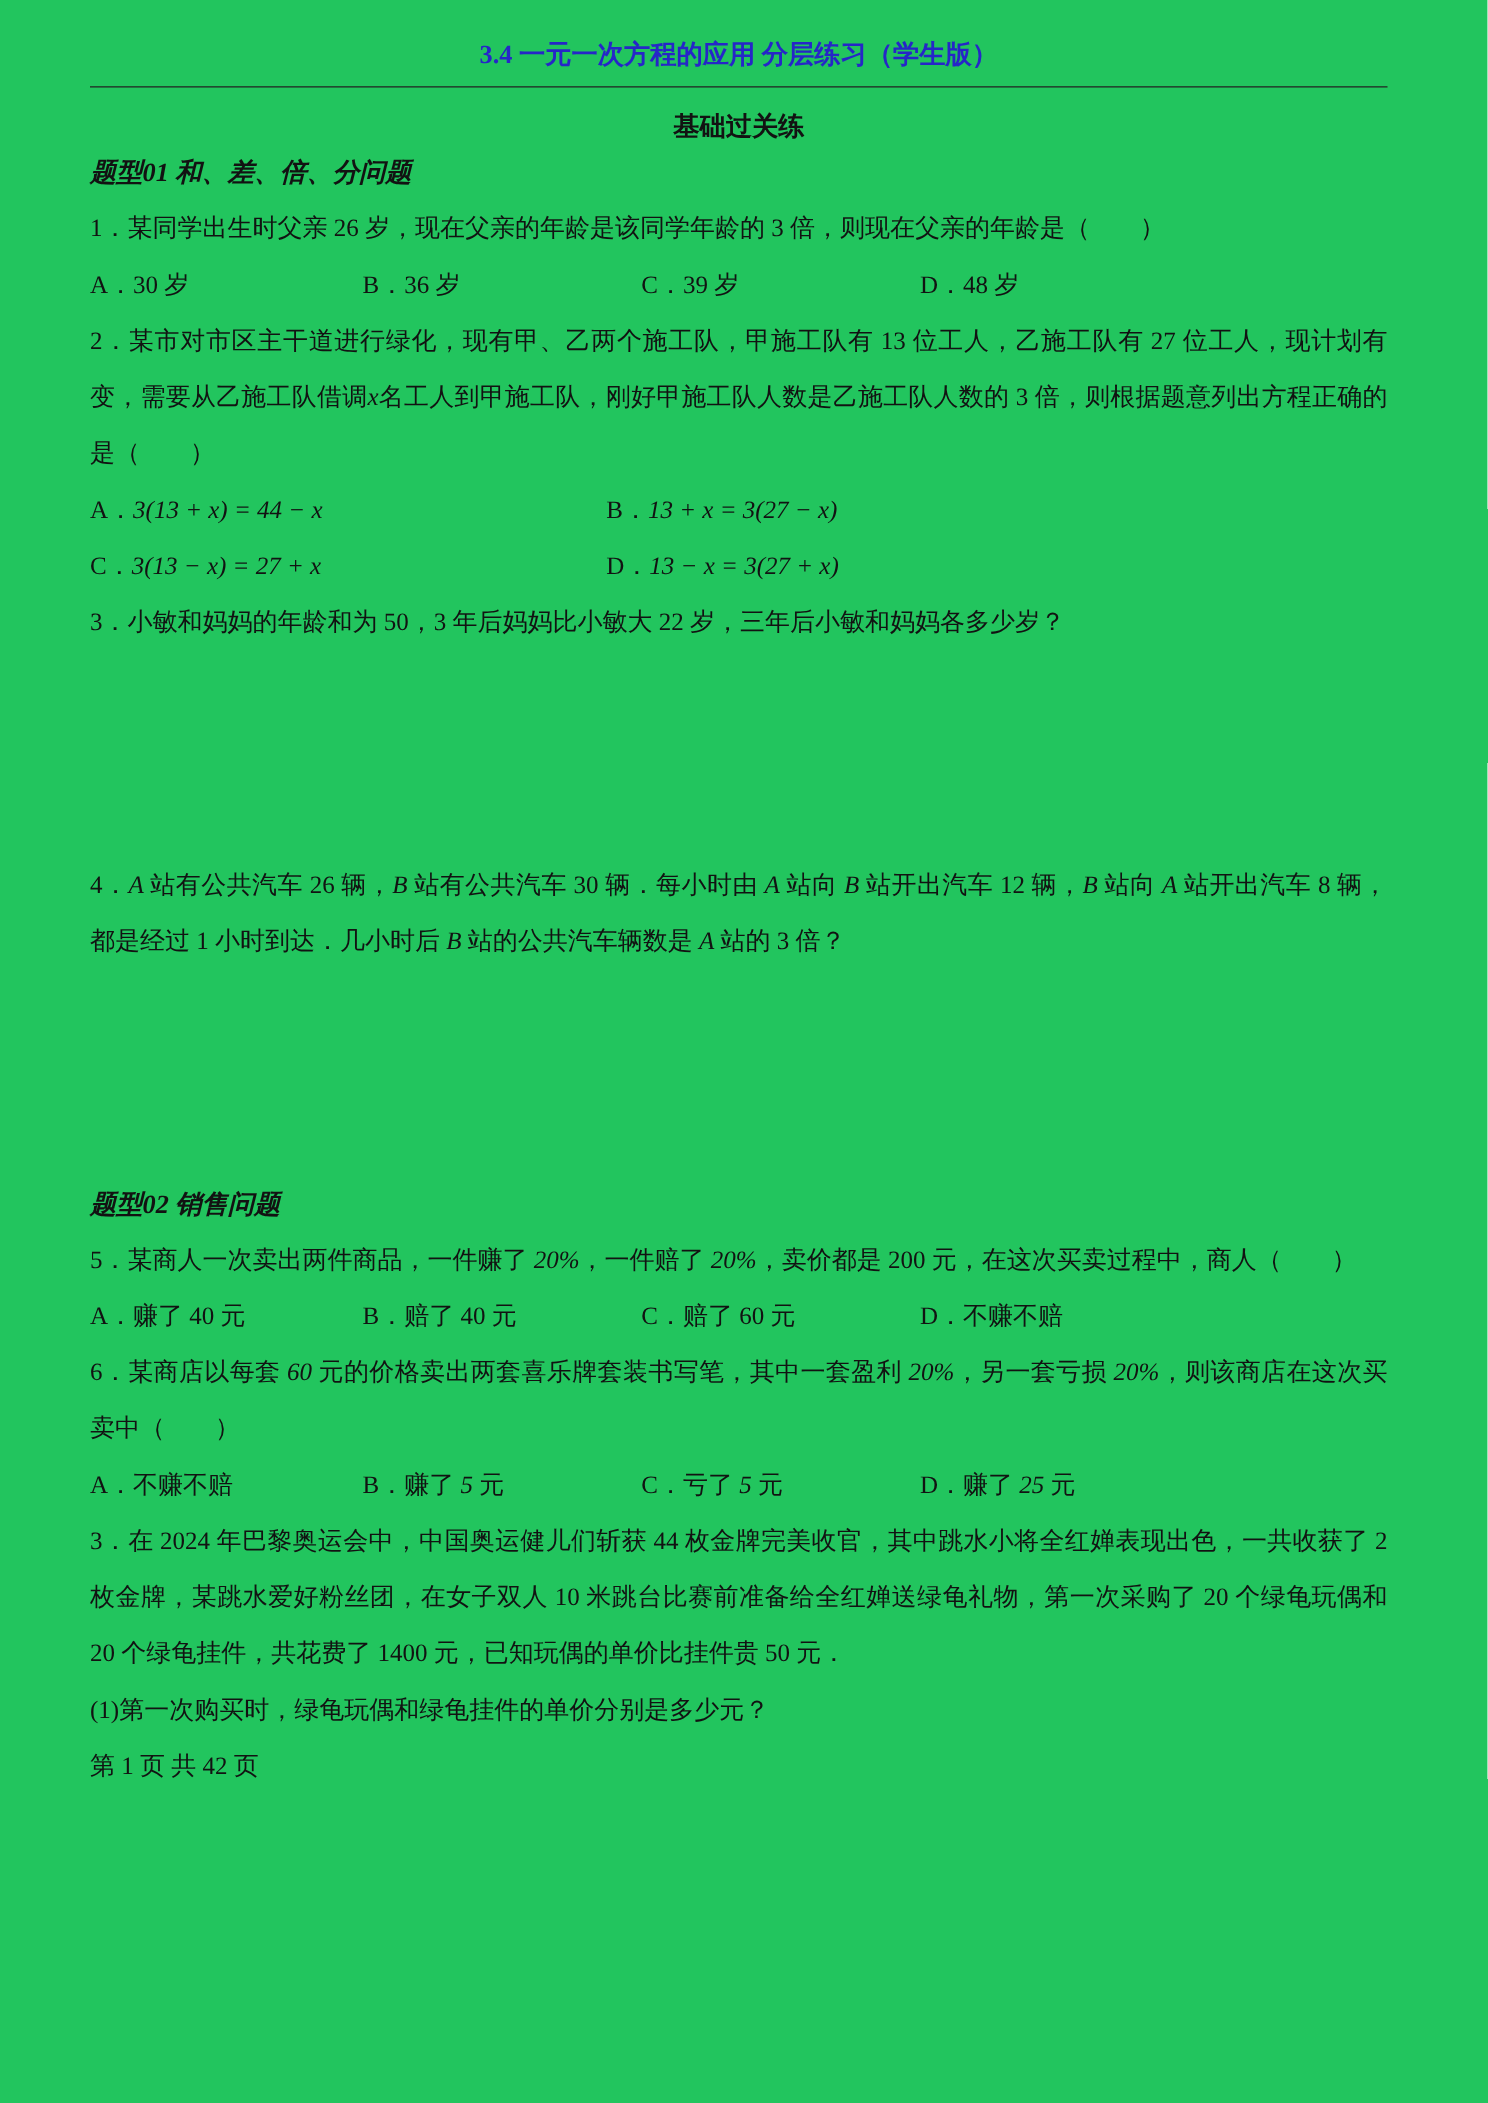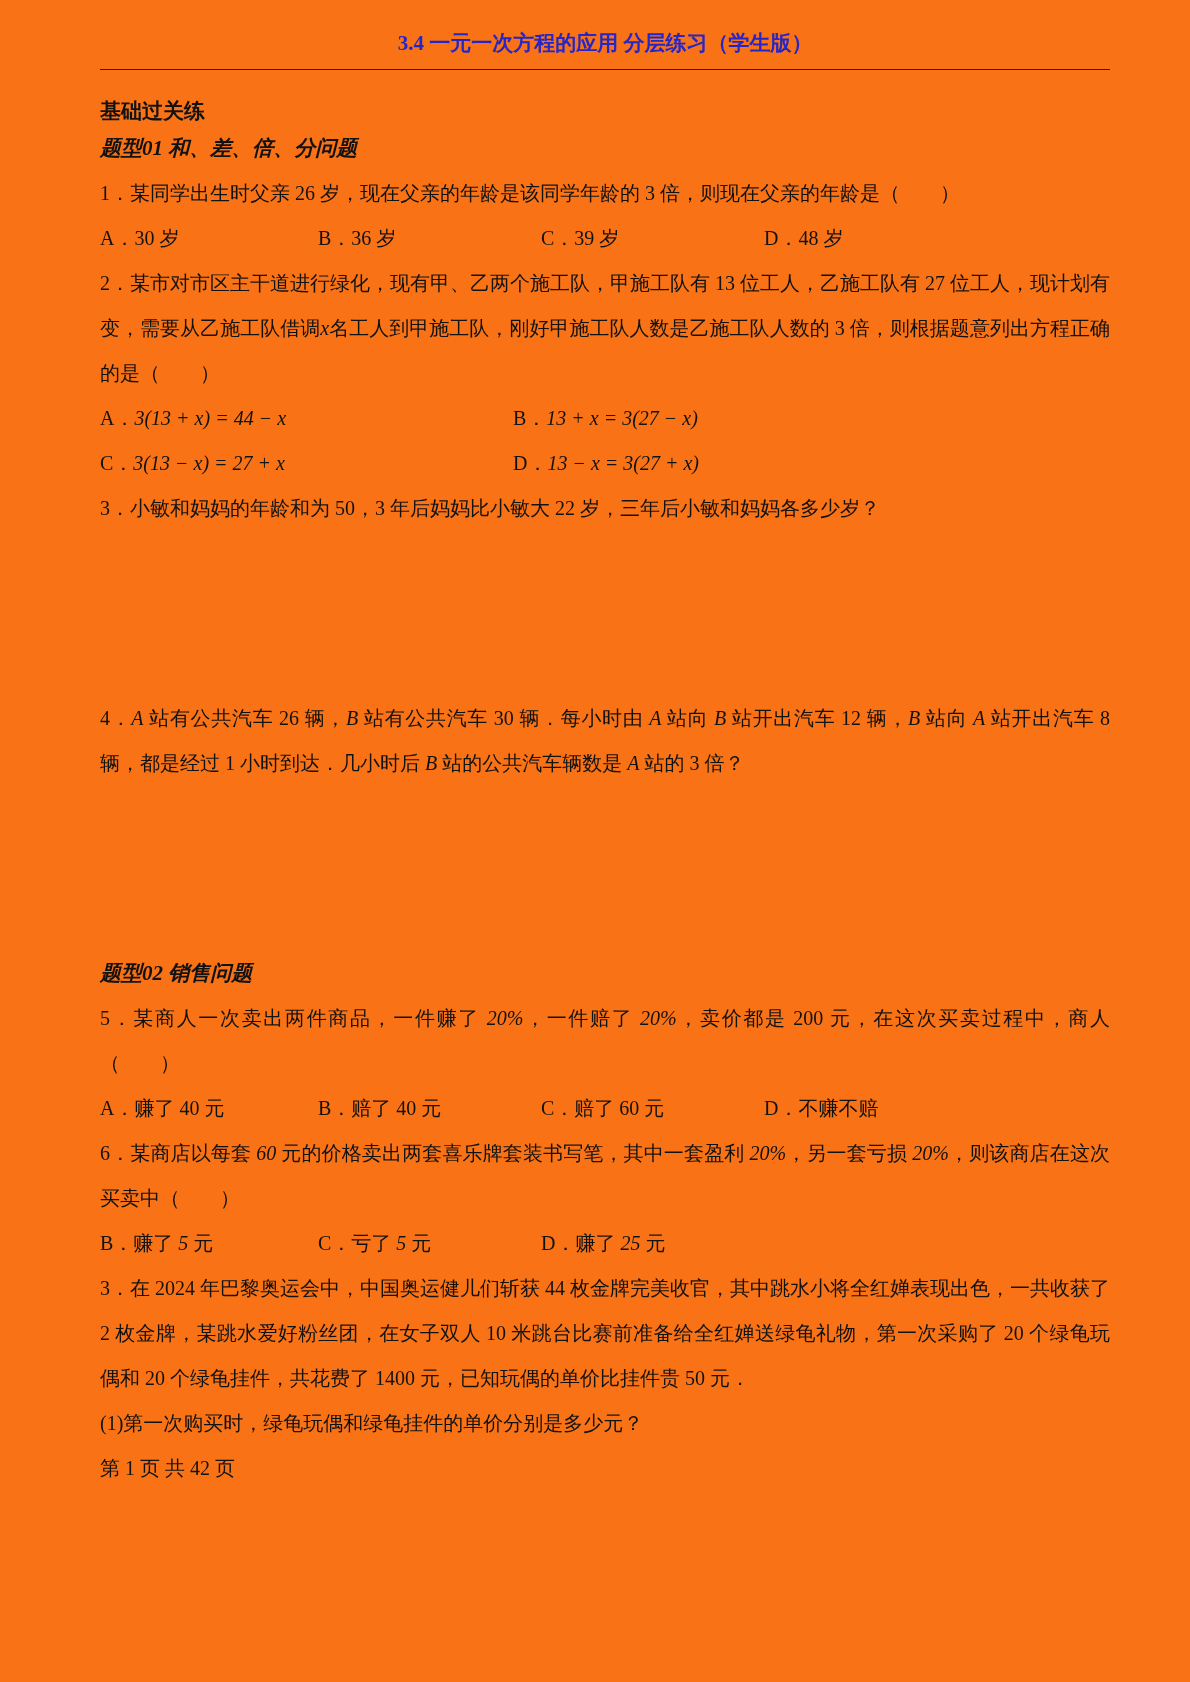--- a/index.html
+++ b/index.html
@@ -5,45 +5,45 @@
   html, body {
     margin: 0;
     padding: 0;
     background: #ffffff;
   }
   .page {
     position: relative;
     width: 1190px;
     height: 1682px;
     margin: 0 auto;
-    background: #f97316;
-    padding: 26px 80px 0 100px;
+    background: #22c55e;
+    padding: 26px 80px 0 72px;
     box-sizing: border-box;
     font-family: "Liberation Serif", "DejaVu Serif", serif;
     font-size: 20px;
     color: #121212;
   }
   .doc-title {
     text-align: center;
     font-weight: bold;
     font-size: 21px;
     line-height: 34px;
     color: #2626C8;
   }
   .title-rule {
     height: 0;
     border-top: 1.5px solid #222222;
     margin-top: 9px;
   }
   .section-title {
-    text-align: left;
+    text-align: center;
     font-weight: bold;
     font-size: 21px;
     line-height: 30px;
-    margin-top: 26px;
+    margin-top: 16px;
   }
   .topic-heading {
     font-weight: bold;
     font-size: 21px;
     line-height: 45px;
     font-style: italic;
   }
   .q {
     margin: 0;
     line-height: 45px;
@@ -107,20 +107,21 @@
   <p class="q"><span>5．某商人一次卖出两件商品，一件赚了 </span><span class="it">20%</span><span>，一件赔了 </span><span class="it">20%</span><span>，卖价都是 200 元，在这次买卖过程中，商人（　　）</span></p>
   <div class="opts opts4">
     <span class="opt">A．赚了 40 元</span>
     <span class="opt">B．赔了 40 元</span>
     <span class="opt">C．赔了 60 元</span>
     <span class="opt">D．不赚不赔</span>
   </div>
 
   <p class="q"><span>6．某商店以每套 </span><span class="it">60</span><span> 元的价格卖出两套喜乐牌套装书写笔，其中一套盈利 </span><span class="it">20%</span><span>，另一套亏损 </span><span class="it">20%</span><span>，则该商店在这次买卖中（　　）</span></p>
   <div class="opts opts4">
+    <span class="opt">A．不赚不赔</span>
     <span class="opt"><span>B．赚了 </span><span class="it">5</span><span> 元</span></span>
     <span class="opt"><span>C．亏了 </span><span class="it">5</span><span> 元</span></span>
     <span class="opt"><span>D．赚了 </span><span class="it">25</span><span> 元</span></span>
   </div>
 
   <p class="q">3．在 2024 年巴黎奥运会中，中国奥运健儿们斩获 44 枚金牌完美收官，其中跳水小将全红婵表现出色，一共收获了 2 枚金牌，某跳水爱好粉丝团，在女子双人 10 米跳台比赛前准备给全红婵送绿龟礼物，第一次采购了 20 个绿龟玩偶和 20 个绿龟挂件，共花费了 1400 元，已知玩偶的单价比挂件贵 50 元．</p>
   <p class="q">(1)第一次购买时，绿龟玩偶和绿龟挂件的单价分别是多少元？</p>
 
   <div class="footer">第 1 页 共 42 页</div>
 

